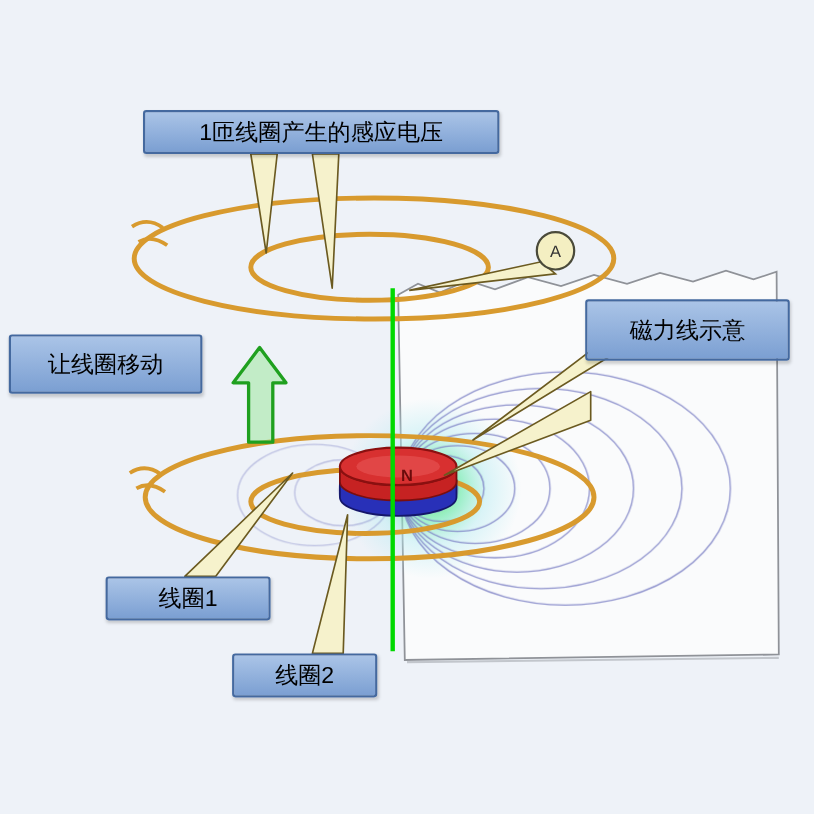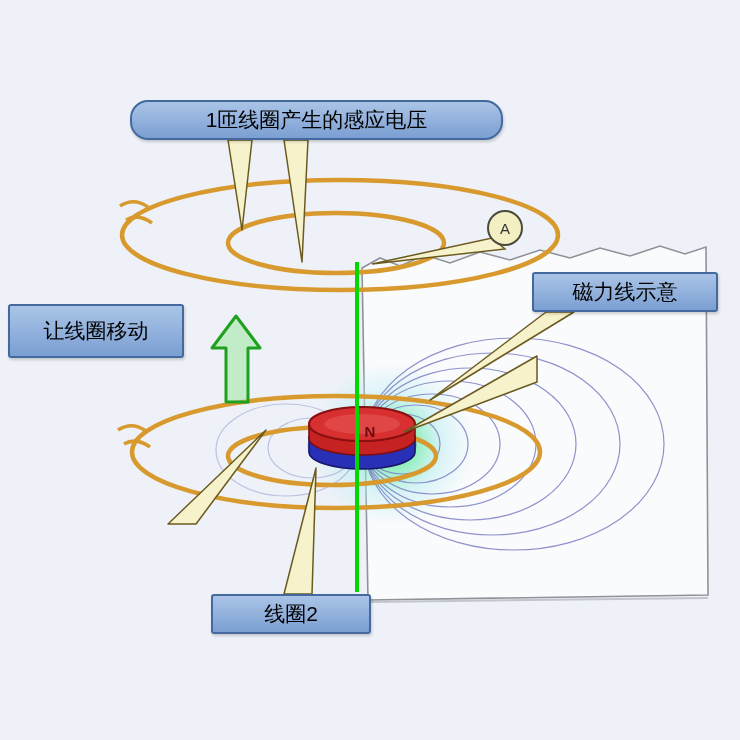--- a/index.html
+++ b/index.html
@@ -95,23 +95,24 @@
     <g fill="#f6f2cc" stroke="#6b5a20" stroke-width="1.5" stroke-linejoin="round">
       <polygon points="228,140 252,140 242,230"></polygon>
       <polygon points="284,140 308,140 302,262"></polygon>
       <polygon points="546,312 574,312 430,400"></polygon>
       <polygon points="537,356 537,382 404,432"></polygon>
       <polygon points="168,524 196,524 266,430"></polygon>
       <polygon points="284,594 312,594 316,468"></polygon>
     </g>
   </svg>
 
-  <div class="callout-label" style="left:130px;top:100px;width:373px;height:40px;border-radius:18px;">1匝线圈产生的感应电压</div>
+  <div class="callout-label" style="left:130px;top:100px;width:324px;height:40px;">1匝线圈产生的感应电压</div>
 
   <div class="callout-label" style="left:8px;top:304px;width:176px;height:54px;">让线圈移动</div>
 
-  <div class="callout-label" style="left:532px;top:272px;width:186px;height:40px;">磁力线示意</div>
+  <div class="callout-label" style="left:532px;top:272px;width:186px;height:56px;">磁力线示意</div>
 
 
+  <div class="callout-label" style="left:96px;top:524px;width:150px;height:40px;">线圈1</div>
 
-  <div class="callout-label" style="left:211px;top:594px;width:160px;height:40px;">线圈2</div>
+  <div class="callout-label" style="left:211px;top:594px;width:132px;height:40px;">线圈2</div>
 
 </div>
 
 </body></html>

